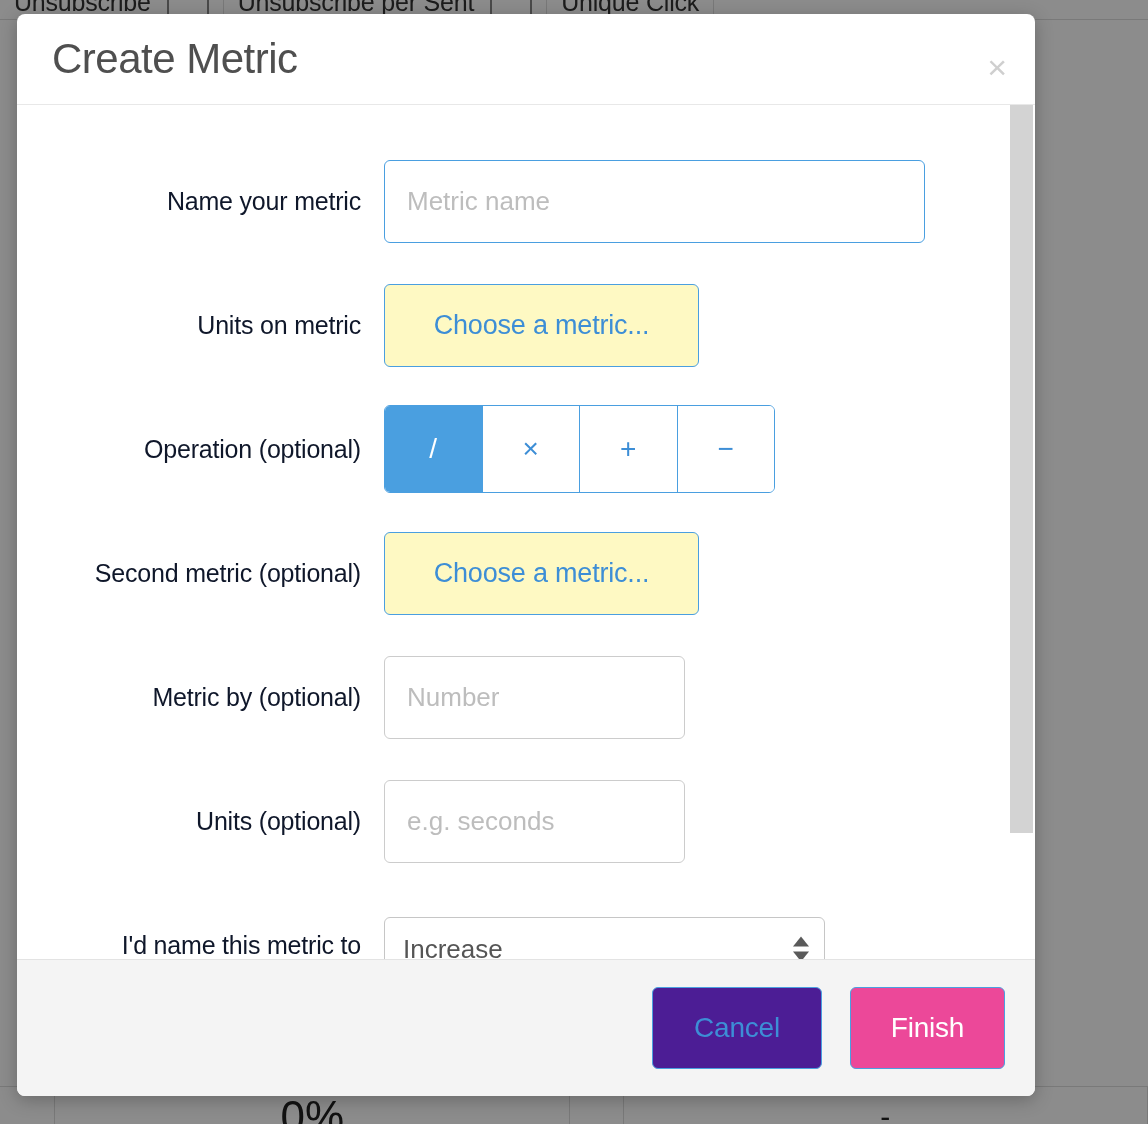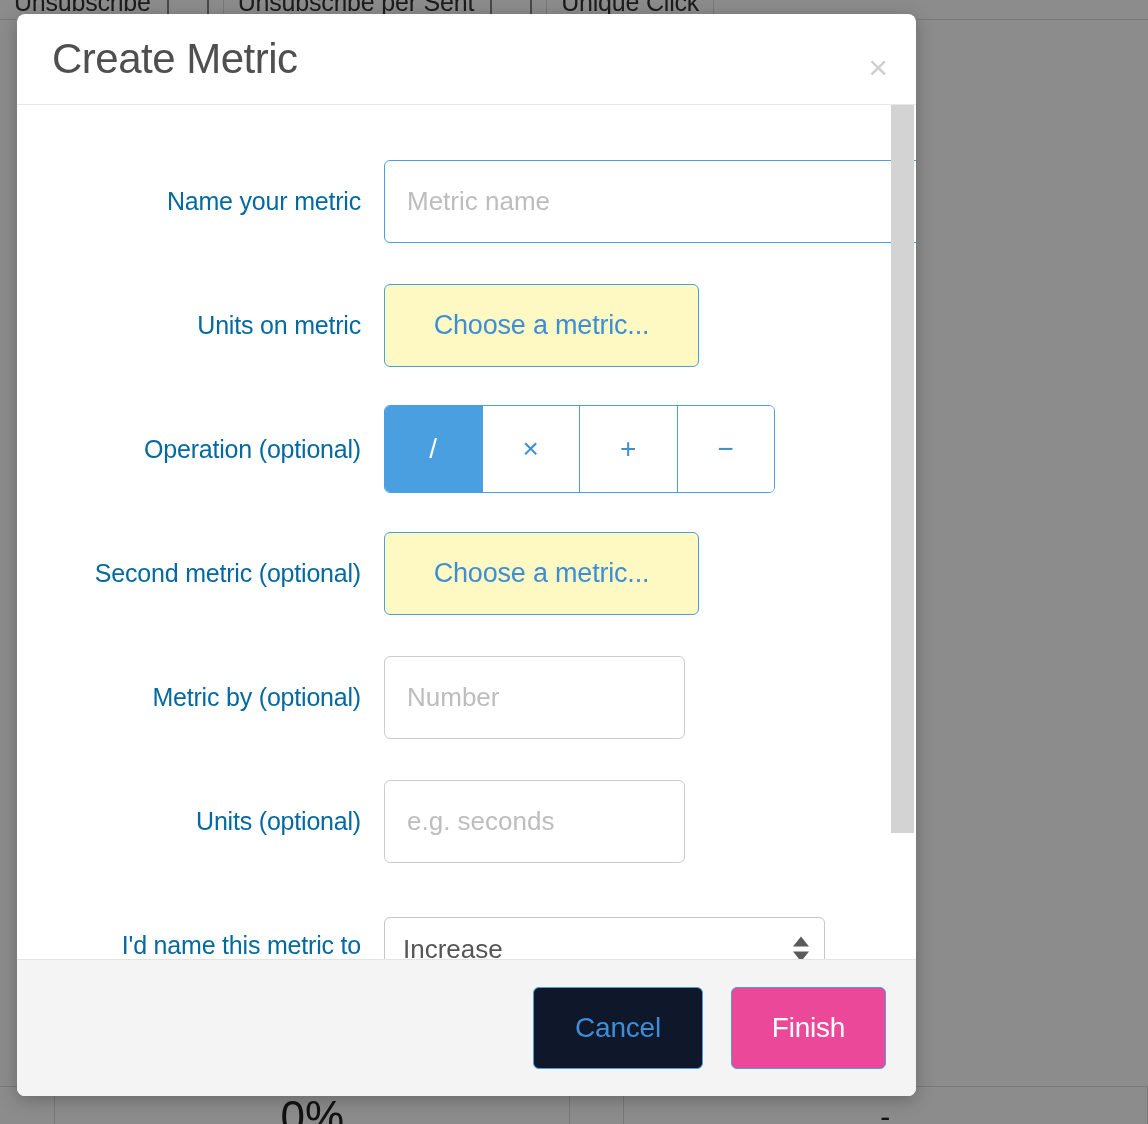--- a/index.html
+++ b/index.html
@@ -76,21 +76,21 @@
     position: absolute;
     inset: 0;
     background: rgba(0,0,0,0.45);
   }
 
   
   #modal {
     position: absolute;
     left: 17px;
     top: 14px;
-    width: 899px;
+    width: 1018px;
     height: 1082px;
     background: #ffffff;
     border-radius: 8px;
     box-shadow: 0 4px 18px rgba(0,0,0,0.25);
     display: flex;
     flex-direction: column;
     overflow: hidden;
   }
 
   
@@ -153,21 +153,21 @@
   .form-row {
     display: flex;
     align-items: center;
     height: 124px;
   }
   .form-label {
     width: 367px;
     text-align: right;
     padding-right: 23px;
     font-size: 25px;
-    color: #0369a1;
+    color: #0f172a;
     letter-spacing: -0.2px;
     flex: none;
   }
   .form-control { flex: 1 1 auto; }
 
   
   .text-input {
     height: 83px;
     border-radius: 6px;
     background: #ffffff;
@@ -282,21 +282,21 @@
   .btn {
     border-radius: 6px;
     font-size: 28px;
     cursor: pointer;
     font-family: "Liberation Sans", sans-serif;
     letter-spacing: -0.2px;
   }
   .btn-cancel {
     width: 170px; height: 82px;
     border: 1px solid #4a9fe0;
-    background: #0f172a;
+    background: #4c1d95;
     color: #3d8ed6;
   }
   .btn-finish {
     width: 155px; height: 82px;
     border: 1px solid #4a9fe0;
     background: #ec4899;
     color: #ffffff;
   }
 </style>
 </head>

